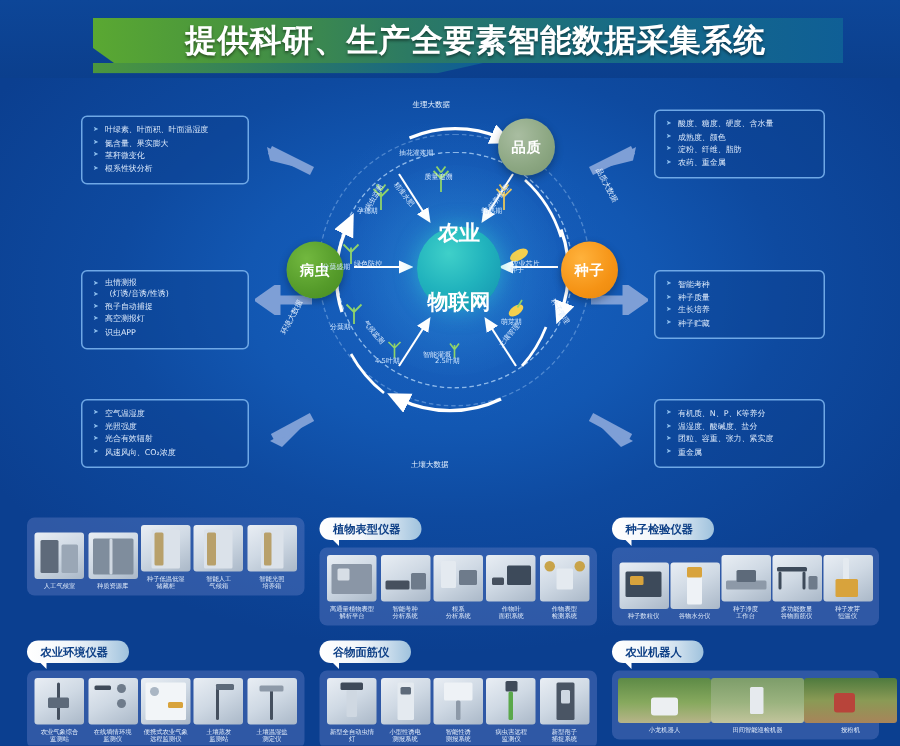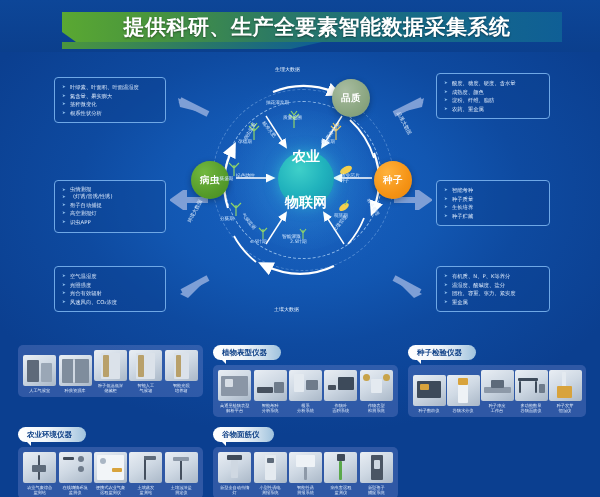--- a/index.html
+++ b/index.html
@@ -566,14 +566,37 @@
           <div class="thumb">
             <i style="left:11px;top:3px;width:12px;height:25px;background:#4a5564"></i>
             <i style="left:14px;top:8px;width:6px;height:9px;background:#cfd8e2"></i>
           </div>
           <div class="cap">新型孢子
 捕捉系统</div>
         </div>
     </div>
   </div>
 
+  <div class="section s6">
+    <div class="sec-tag">农业机器人</div>
+    <div class="sec-body photos">
+      <div class="prod">
+          <div class="thumb" style="background:linear-gradient(180deg,#5d8a46 0%,#87a95e 55%,#b7b489 100%)">
+            <i style="left:22px;top:13px;width:18px;height:12px;background:#eceff2;border-radius:2px"></i>
+          </div>
+          <div class="cap">小龙机器人</div>
+        </div>
+      <div class="prod">
+          <div class="thumb" style="background:linear-gradient(180deg,#7d9d6a 0%,#9bb37f 55%,#c2c49c 100%)">
+            <i style="left:26px;top:6px;width:9px;height:18px;background:#e6eaee"></i>
+          </div>
+          <div class="cap">田间智能巡检机器</div>
+        </div>
+      <div class="prod">
+          <div class="thumb" style="background:linear-gradient(180deg,#4e7a3e 0%,#8a9a55 50%,#a8845a 100%)">
+            <i style="left:20px;top:10px;width:14px;height:13px;background:#b8443a;border-radius:2px"></i>
+          </div>
+          <div class="cap">授粉机</div>
+        </div>
+    </div>
+  </div>
 
 </div>
 
 </body></html>

